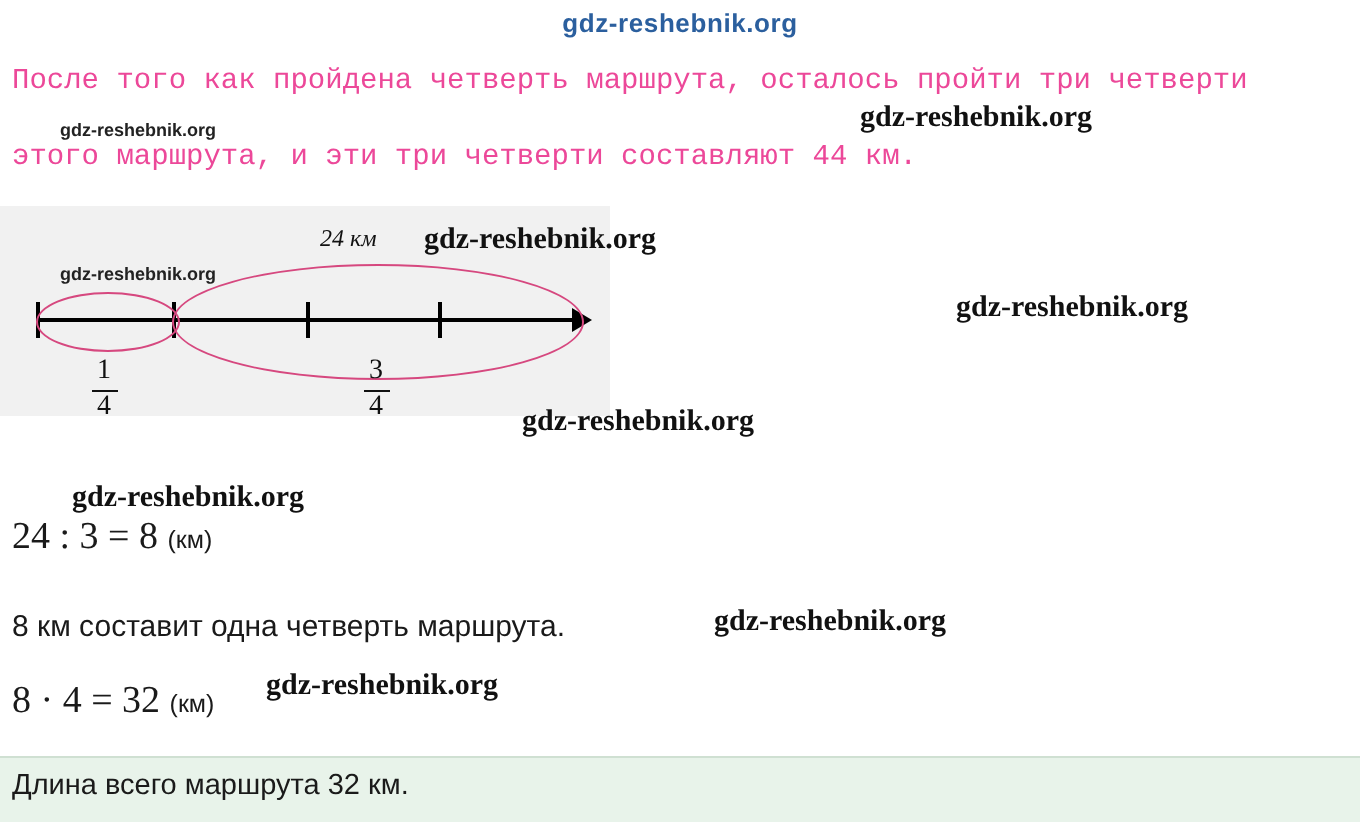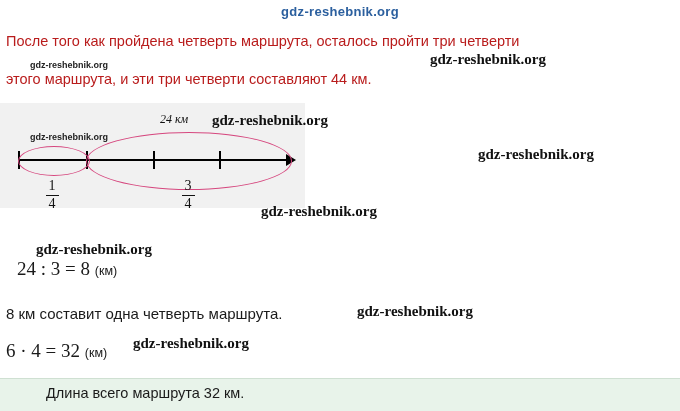--- a/index.html
+++ b/index.html
@@ -28,23 +28,23 @@
     text-align: center;
     font-family: "Liberation Sans", sans-serif;
     font-weight: bold;
     font-size: 13px;
     color: #2b5f9e;
     letter-spacing: 0.3px;
   }
   
   .line {
     position: absolute;
-    font-family: Liberation Sans, sans-serif;
+    font-family: Liberation Mono, monospace;
     font-size: 14.5px;
-    color: #b91c1c;
+    color: #ec4899;
     white-space: nowrap;
   }
   .line1 { left: 6px; top: 33px; }
   .line2 { left: 6px; top: 71px; }
 
   
   .figure {
     position: absolute;
     left: 0;
     top: 103px;
@@ -135,21 +135,21 @@
     position: absolute;
     font-family: "Liberation Serif", serif;
     font-size: 19px;
     color: #1a1a1a;
     white-space: nowrap;
   }
   .math .unit {
     font-family: "Liberation Sans", sans-serif;
     font-size: 12.5px;
   }
-  .math1 { left: 6px; top: 258px; margin-left: 11px; }
+  .math1 { left: 6px; top: 258px; }
   .math2 { left: 6px; top: 340px; }
 
   .text3 {
     position: absolute;
     left: 6px;
     top: 305px;
     font-family: "Liberation Sans", sans-serif;
     font-size: 15px;
     color: #1a1a1a;
     white-space: nowrap;
@@ -166,21 +166,20 @@
     border-top: 1px solid #cfe0d2;
   }
   .answer-text {
     position: absolute;
     left: 6px;
     top: 385px;
     font-family: "Liberation Sans", sans-serif;
     font-size: 14.5px;
     color: #1a1a1a;
     white-space: nowrap;
-    margin-left: 40px;
   }
 
   
   .wm {
     position: absolute;
     font-family: "Liberation Serif", serif;
     font-weight: bold;
     color: #111;
     white-space: nowrap;
   }
@@ -239,21 +238,21 @@
   </div>
 
   <div class="math math1">
     <span>24 : 3 = 8</span>
     <span class="unit">(км)</span>
   </div>
 
   <div class="text3">8 км составит одна четверть маршрута.</div>
 
   <div class="math math2">
-    <span>6 · 4 = 32</span>
+    <span>8 · 4 = 32</span>
     <span class="unit">(км)</span>
   </div>
 
   <div class="answer-bar"></div>
   <div class="answer-text">Длина всего маршрута 32 км.</div>
 
   <div class="wm wm-a">gdz-reshebnik.org</div>
   <div class="wm wm-b">gdz-reshebnik.org</div>
   <div class="wm wm-c">gdz-reshebnik.org</div>
   <div class="wm wm-d">gdz-reshebnik.org</div>

